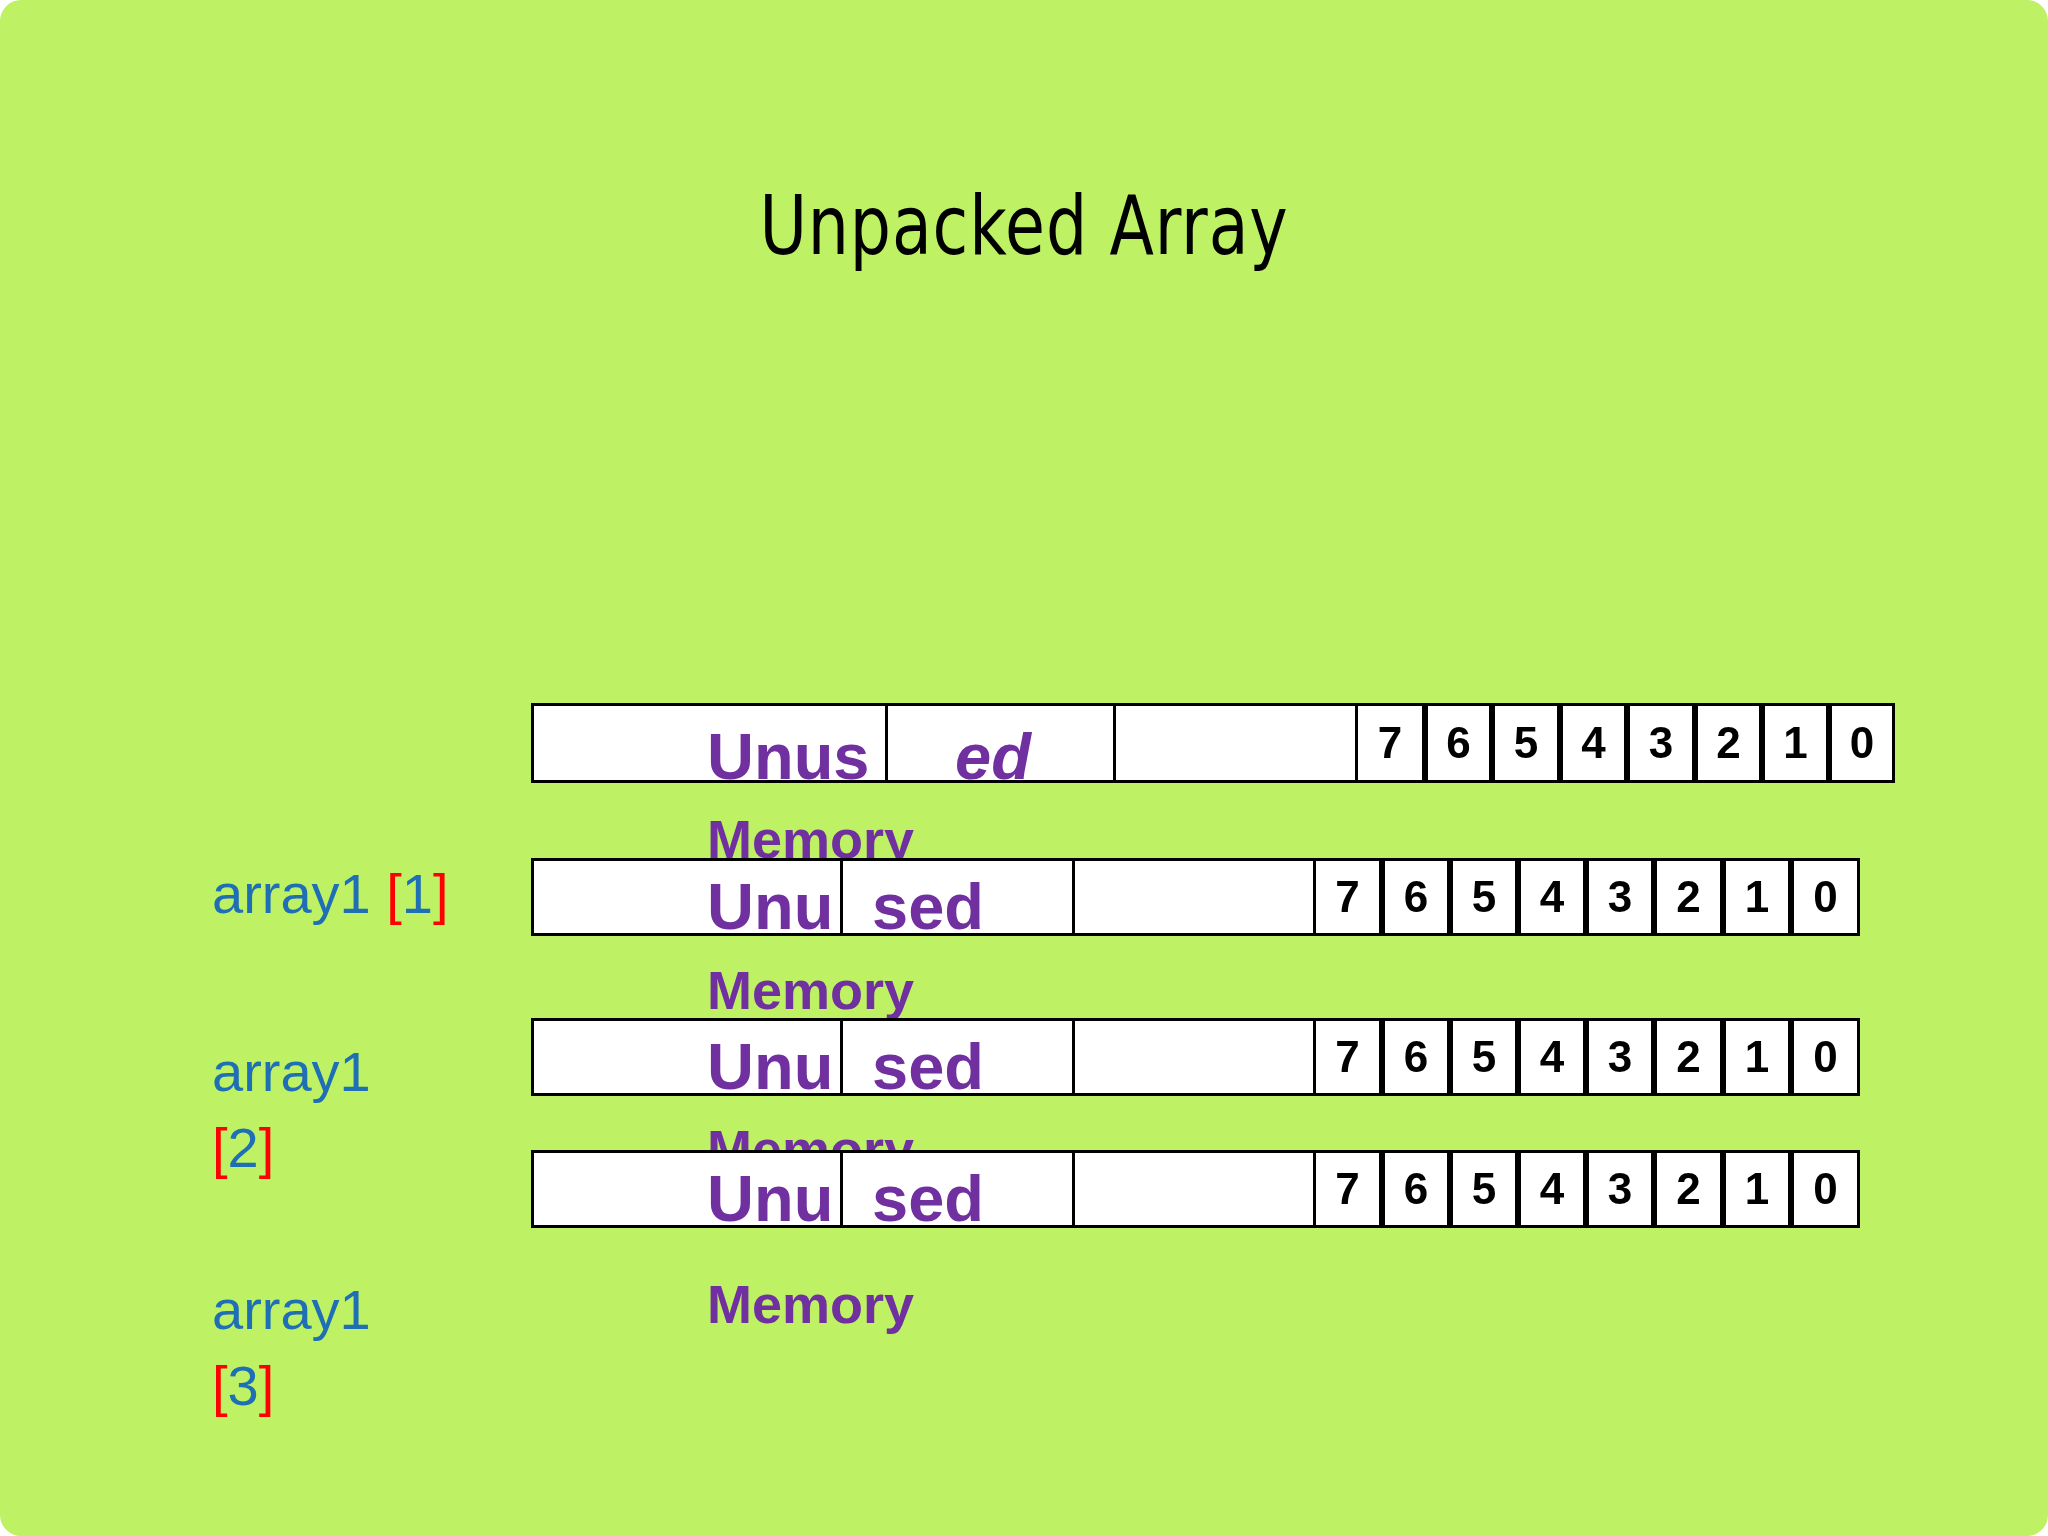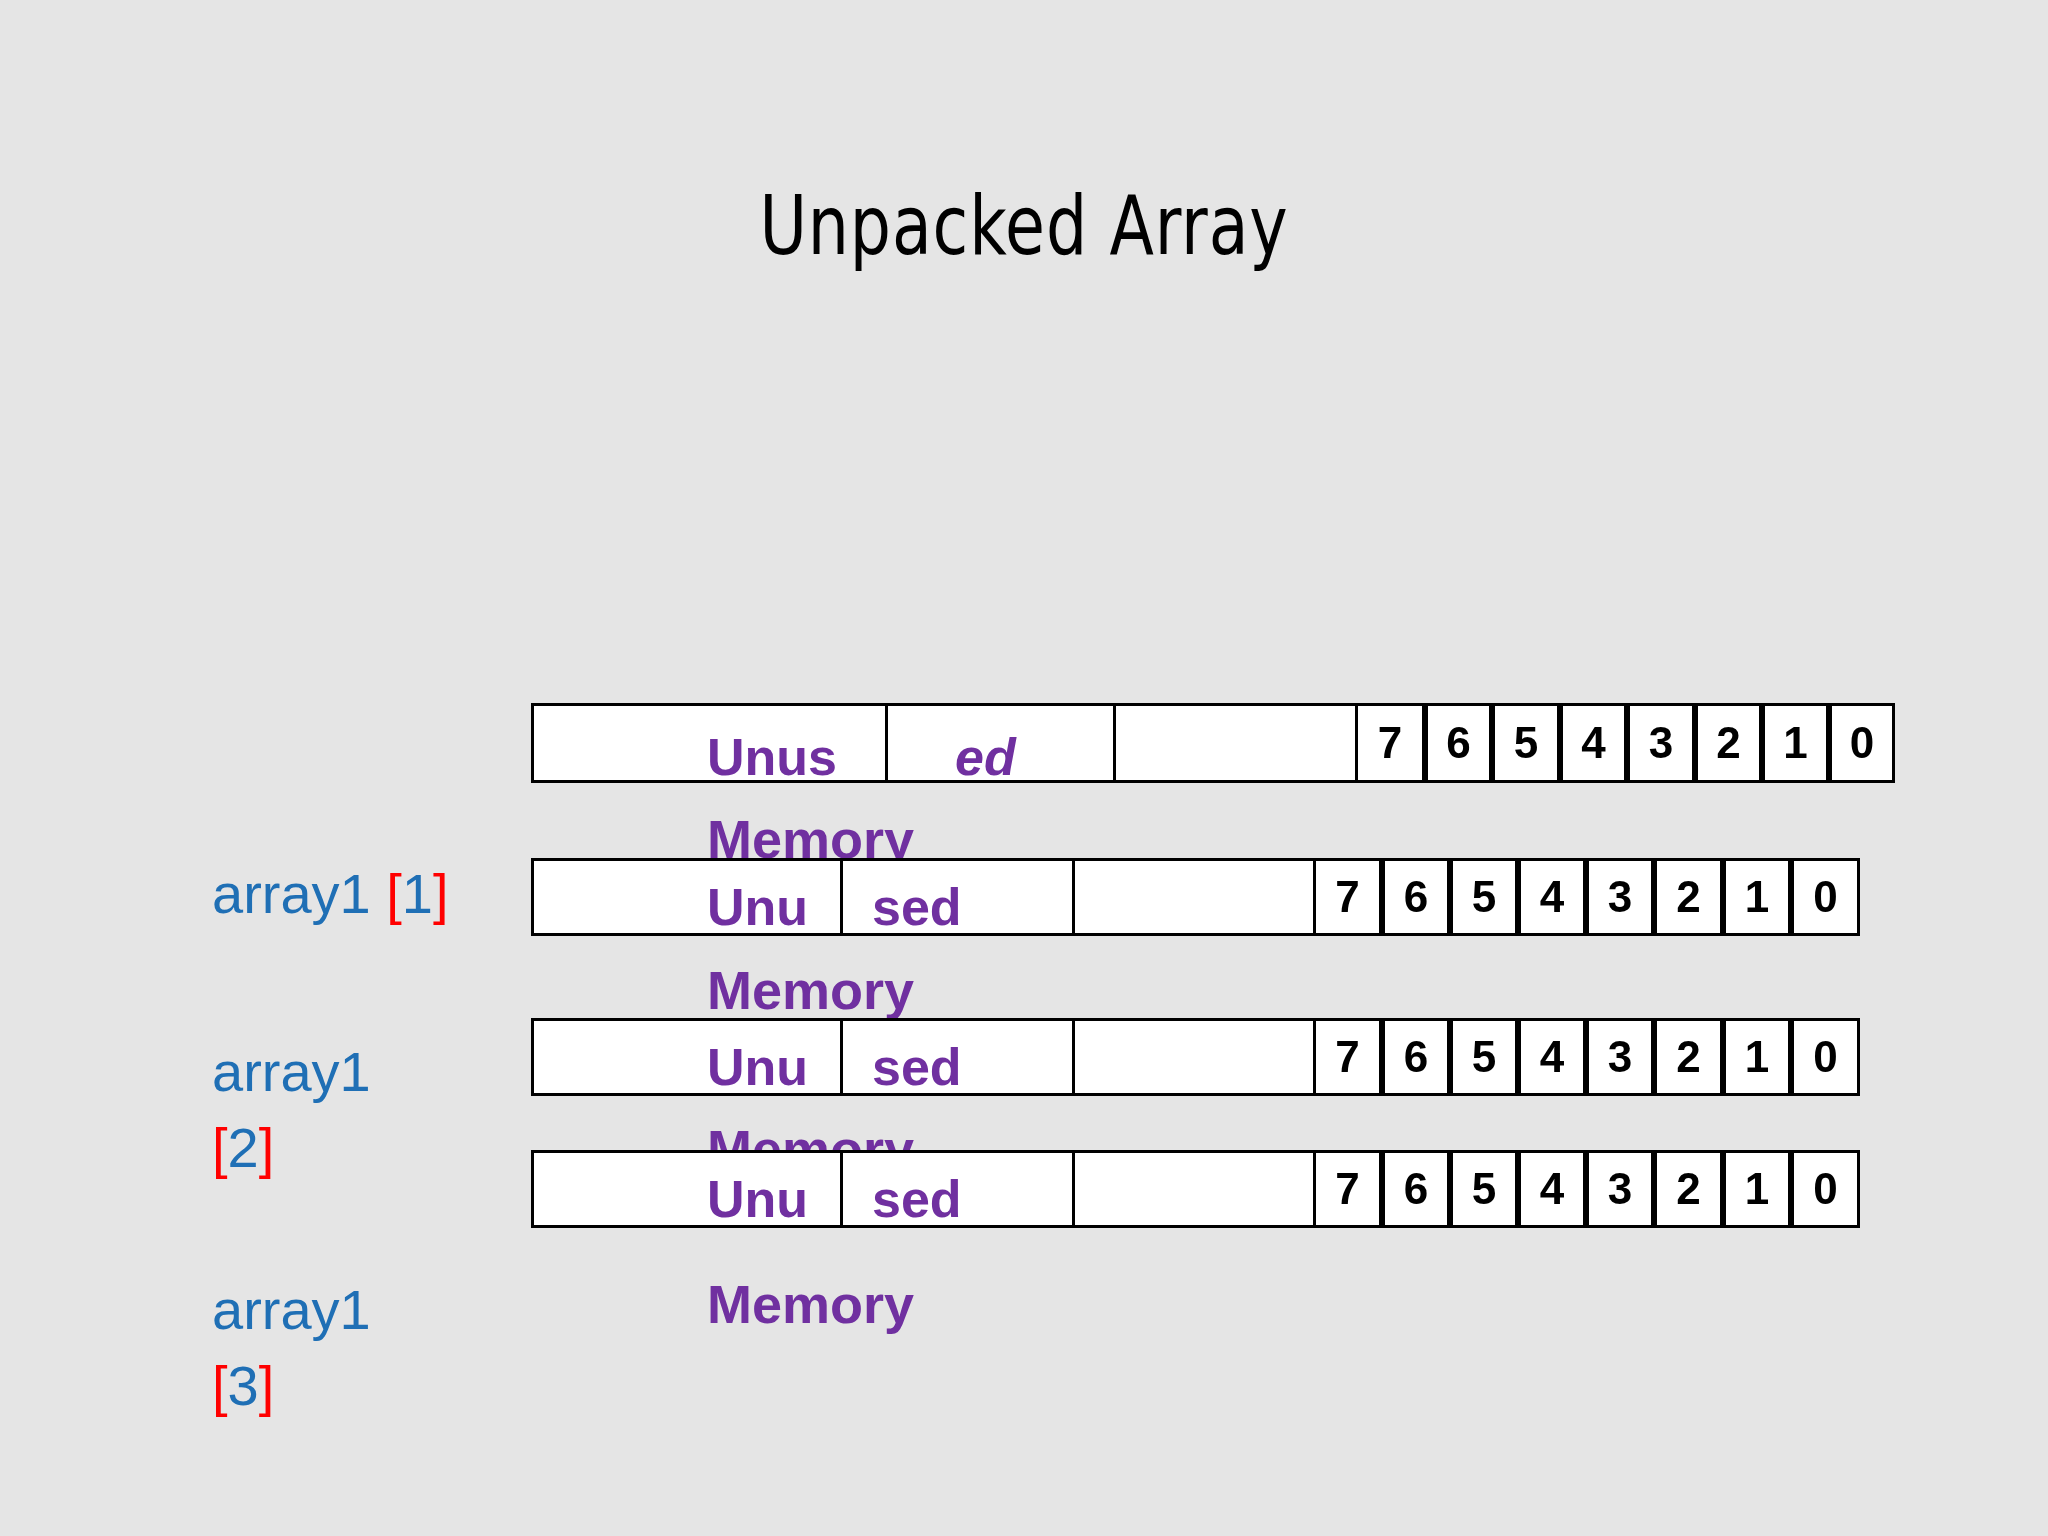--- a/index.html
+++ b/index.html
@@ -4,23 +4,24 @@
 <style>
   html, body {
     margin: 0;
     padding: 0;
     background: #ffffff;
   }
   #slide {
     position: relative;
     width: 2048px;
     height: 1536px;
-    background: #e5e5e5;
+    background: #bef264;
     overflow: hidden;
     font-family: "Liberation Sans", sans-serif;
+    border-radius: 21px;
   }
 
   
   #title {
     position: absolute;
     left: 0;
     top: 178px;
     width: 2048px;
     text-align: center;
     font-family: "DejaVu Sans Condensed", "Liberation Sans", sans-serif;
@@ -70,21 +71,21 @@
   
   .divider {
     position: absolute;
     width: 3px;
     background: #000000;
   }
 
   
   .unused-word {
     position: absolute;
-    font-size: 52px;
+    font-size: 65px;
     font-weight: bold;
     color: #7030A0;
     white-space: nowrap;
     line-height: 54px;
   }
   .memory-word {
     position: absolute;
     font-size: 54px;
     font-weight: bold;
     color: #7030A0;

